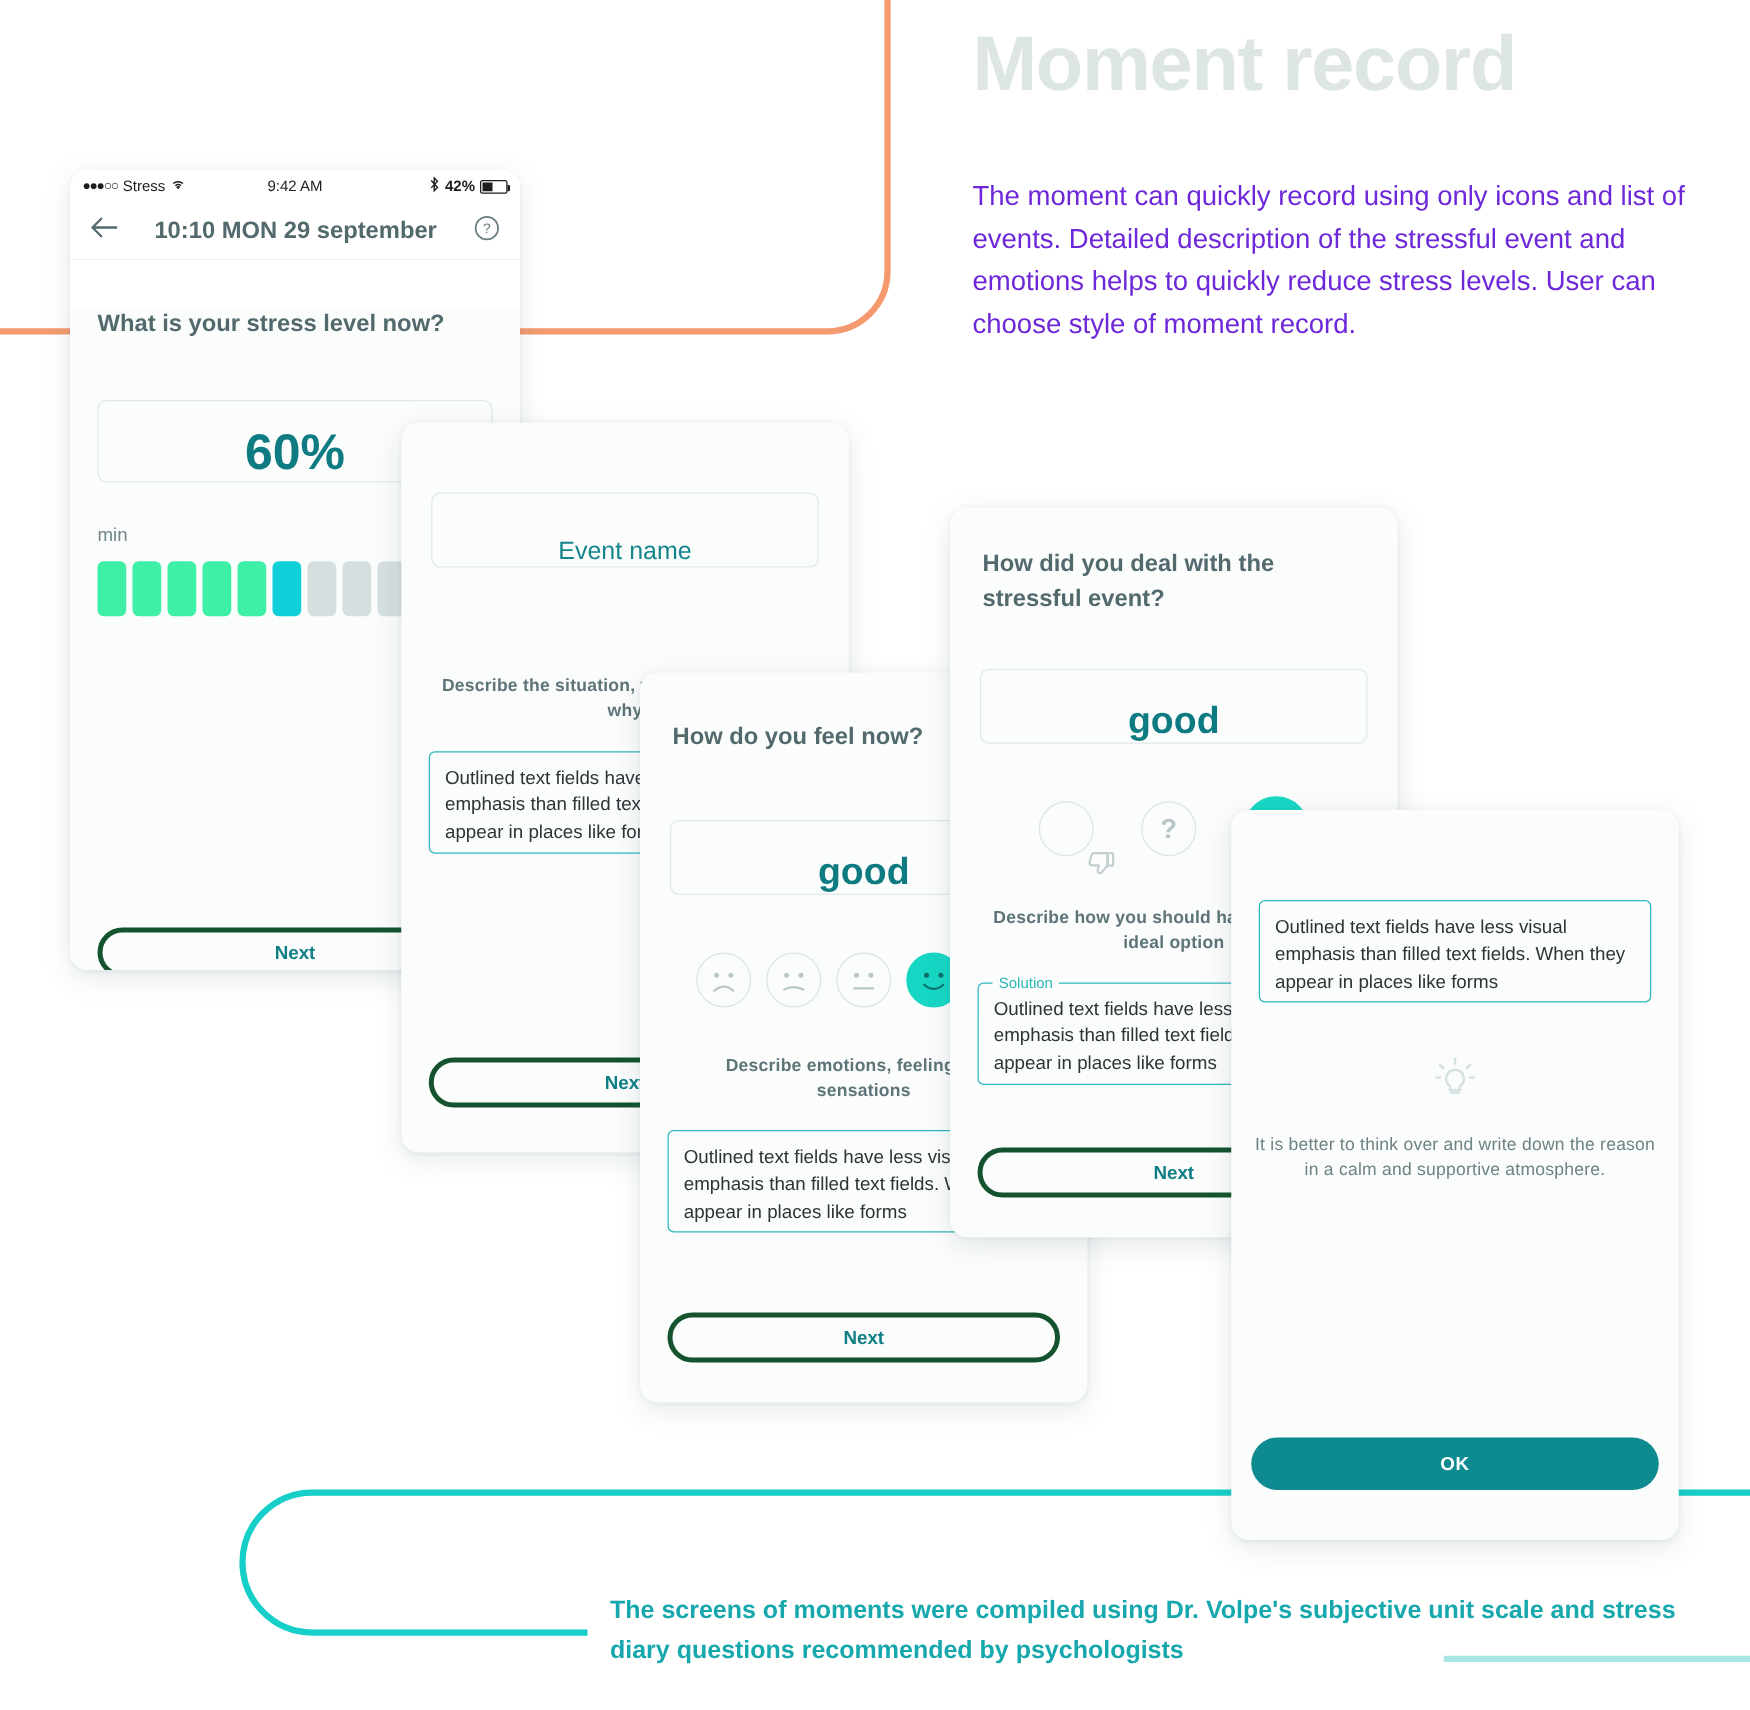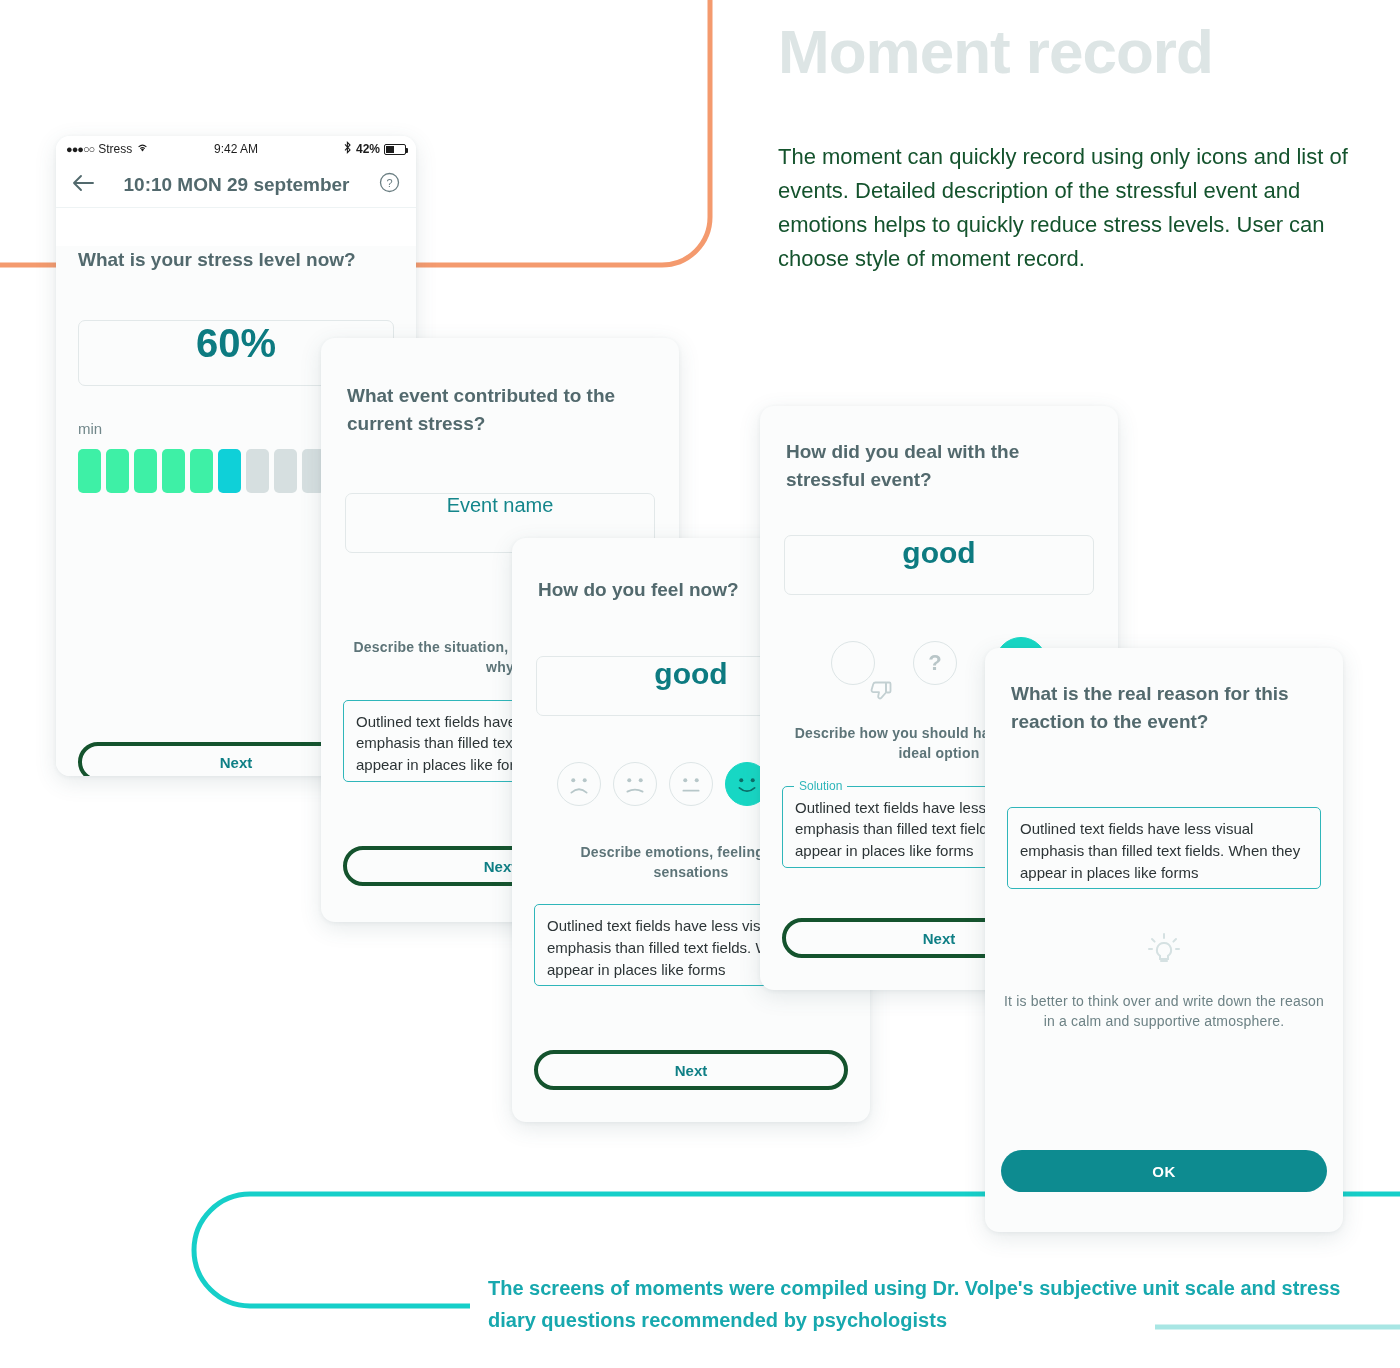--- a/index.html
+++ b/index.html
@@ -15,21 +15,21 @@
   .curve-svg { position: absolute; left: 0; top: 0; width: 1400px; height: 1368px; pointer-events: none; }
 
   
   .headline {
     position: absolute; left: 778px; top: 18px;
     font-size: 62px; font-weight: bold; letter-spacing: -1px;
     color: #dde5e5; line-height: 1.1; white-space: nowrap;
   }
   .body-copy {
     position: absolute; left: 778px; top: 140px; width: 580px;
-    font-size: 22px; line-height: 1.55; color: #14532d;
+    font-size: 22px; line-height: 1.55; color: #6d28d9;
   }
 
   
   .footnote {
     position: absolute; left: 488px; top: 1272px; width: 870px;
     font-size: 20px; font-weight: bold; line-height: 1.6;
     color: #17a8ae;
   }
 
   
@@ -44,21 +44,21 @@
     font-size: 19px; font-weight: bold; color: #52696d;
     text-align: left; line-height: 1.45;
   }
   .hint {
     font-size: 14px; font-weight: bold; color: #5d7478;
     text-align: center; line-height: 1.45; letter-spacing: .2px;
   }
   .field-outline {
     border: 1px solid #e2e8e9; border-radius: 7px;
     background: #fbfcfc;
-    display: flex; align-items: flex-start; justify-content: center;
+    display: flex; align-items: flex-end; justify-content: center;
   }
   .field-value-big {
     font-size: 30px; font-weight: bold; color: #0d7b81;
   }
   .field-value-mid {
     font-size: 20px; color: #14868b;
   }
   .textarea-outline {
     border: 1px solid #2fb6ba; border-radius: 5px;
     background: #fbfcfc; padding: 10px 12px;
@@ -215,21 +215,20 @@
           <span class="bar"></span>
           <span class="bar"></span>
           <span class="bar"></span>
         </div>
 
       <div class="btn-next" style="position:absolute;left:22px;right:22px;bottom:32px;height:40px;">Next</div>
     </div>
   </div>
 
   <div class="card" id="card2">
-    <div class="q-title" style="margin:44px 26px 0;">What event contributed to the current stress?</div>
 
     <div class="field-outline" style="margin:56px 24px 0;height:60px;">
       <span class="field-value-mid">Event name</span>
     </div>
 
     <div class="hint" style="margin:84px 30px 0;">Describe the situation, what happened and why</div>
 
     <div class="textarea-outline" style="margin:22px 22px 0;height:82px;">
       <span>Outlined text fields have less visual emphasis than filled text fields. When they appear in places like forms</span>
     </div>
@@ -320,21 +319,20 @@
 
     <div class="textarea-outline" style="margin:22px 22px 0;height:82px;">
       <span class="float-label">Solution</span>
       <span>Outlined text fields have less visual emphasis than filled text fields. When they appear in places like forms</span>
     </div>
 
     <div class="btn-next" style="position:absolute;left:22px;right:22px;bottom:32px;height:40px;">Next</div>
   </div>
 
   <div class="card" id="card5">
-    <div class="q-title" style="margin:32px 26px 0;">What is the real reason for this reaction to the event?</div>
 
     <div class="textarea-outline" style="margin:72px 22px 0;height:82px;">
       <span>Outlined text fields have less visual emphasis than filled text fields. When they appear in places like forms</span>
     </div>
 
     <div style="text-align:center;margin-top:40px;">
       <svg width="46" height="46" viewBox="0 0 46 46">
         <path d="M23 14a7 7 0 0 0-4 12.8V30h8v-3.2A7 7 0 0 0 23 14z" fill="none" stroke="#d5e1e2" stroke-width="2"></path>
         <path d="M20 32h6" fill="none" stroke="#d5e1e2" stroke-width="2" stroke-linecap="round"></path>
         <path d="M23 5v4M11 10l2.6 2.6M35 10l-2.6 2.6M8 20h3M35 20h3" fill="none" stroke="#d5e1e2" stroke-width="2" stroke-linecap="round"></path>

